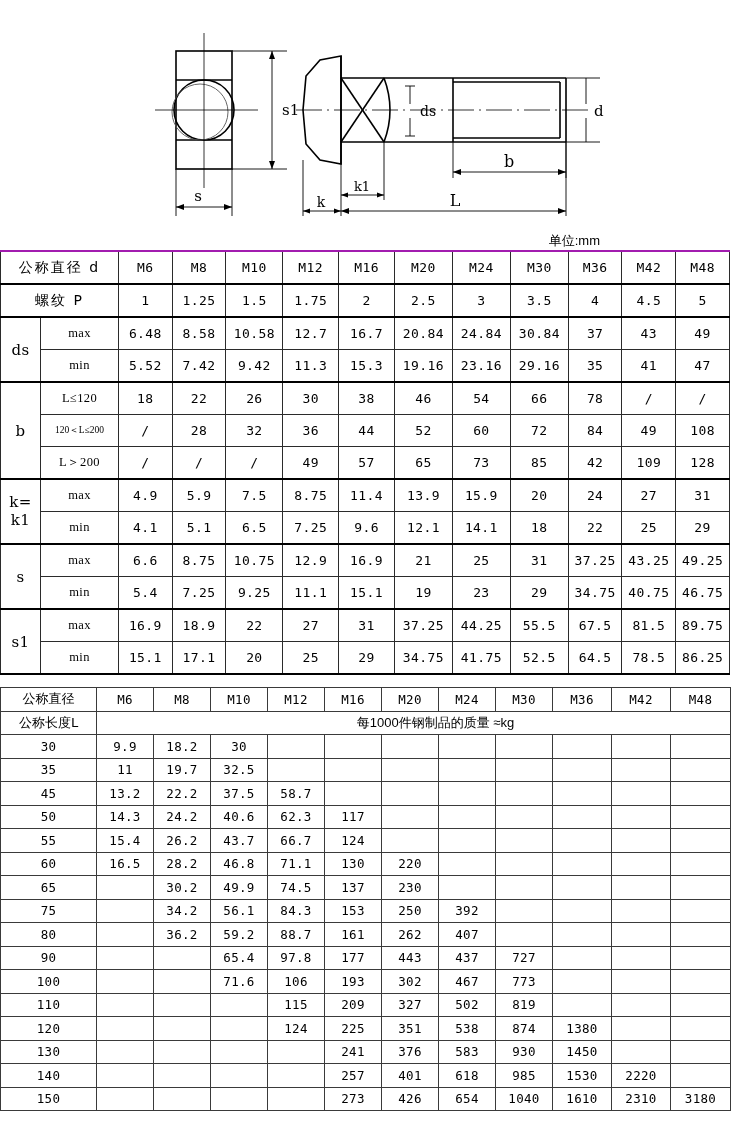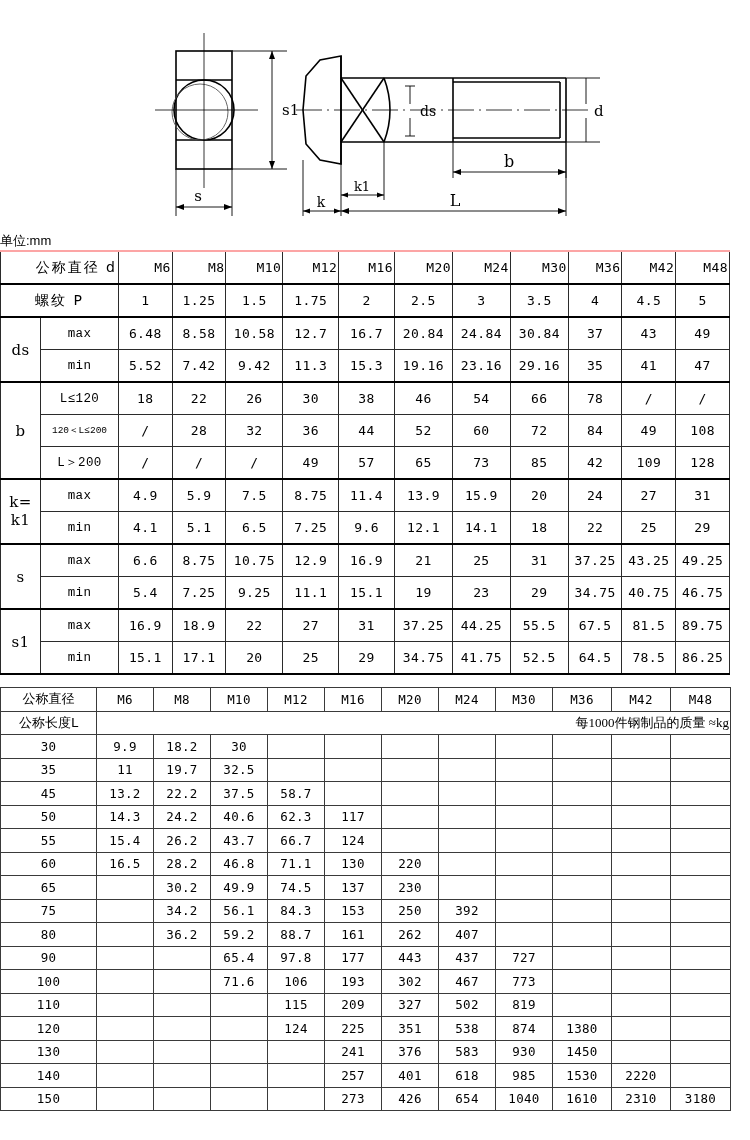--- a/index.html
+++ b/index.html
@@ -10,21 +10,21 @@
     color:#000;overflow:hidden;position:relative;
   }
   .page{position:relative;width:673px;height:1140px;}
 
   
   .drawing{position:relative;width:750px;height:232px;}
   .drawing svg{display:block;}
 
   
   .unit-row{
-    width:730px;margin:0 auto;
+    width:730px;margin:0 auto;text-align:right;
     font-size:12px;padding-right:130px;box-sizing:border-box;
     height:18px;line-height:18px;
   }
   .unit-row .cn{font-size:13px;}
 
   
   table{border-collapse:collapse;table-layout:fixed;}
   .tbl1{width:730px;margin:0 auto;}
   .tbl1 td{
     border:1px solid #2b2b2b;
@@ -36,44 +36,44 @@
   .tbl1 td.cn{
     font-family:"DejaVu Sans","Liberation Sans",sans-serif;
     font-size:14px;letter-spacing:2px;
   }
   .tbl1 td.rowlab{
     font-size:15px;
     font-family:"DejaVu Serif","Liberation Serif",serif;
   }
   .tbl1 td.sublab{
     font-size:12.5px;
-    font-family:Liberation Mono, monospace;
+    font-family:Liberation Serif, serif;
   }
   .tbl1 td.sublab-sm{font-size:9.5px;letter-spacing:0;}
-  .tbl1 td.thick-top{border-top:2px solid #fca5a5;text-align:right;}
+  .tbl1 td.thick-top{border-top:2px solid #a21caf;}
   .tbl1 td.thick-bottom{border-bottom:2px solid #000;}
   .tbl1 .klab{line-height:1.15;font-size:15px;}
 
   .gap{height:12px;}
 
   .tbl2{width:730px;margin:0 auto;}
   .tbl2 td{
     border:1px solid #3a3a3a;
     text-align:center;vertical-align:middle;
     font-size:12.5px;height:20.5px;
     font-family:"DejaVu Sans Mono","Liberation Mono",monospace;
     letter-spacing:.3px;
   }
   .tbl2 td.hd{
     font-family:"DejaVu Sans","Liberation Sans",sans-serif;
     font-size:13px;letter-spacing:0;
   }
   .tbl2 td.hdmass{
-    font-family:Liberation Serif, serif;
-    font-size:13px;text-align:right;letter-spacing:0;padding-left:45px;
+    font-family:Liberation Sans, sans-serif;
+    font-size:13px;text-align:center;letter-spacing:0;padding-left:45px;
   }
   .tbl2 td.len{font-size:12.5px;}
   .tbl2 tr.toprow td{border-top:1px solid #3a3a3a;}
 </style>
 </head>
 <body>
 
 <div class="page">
 
   <div class="drawing">

